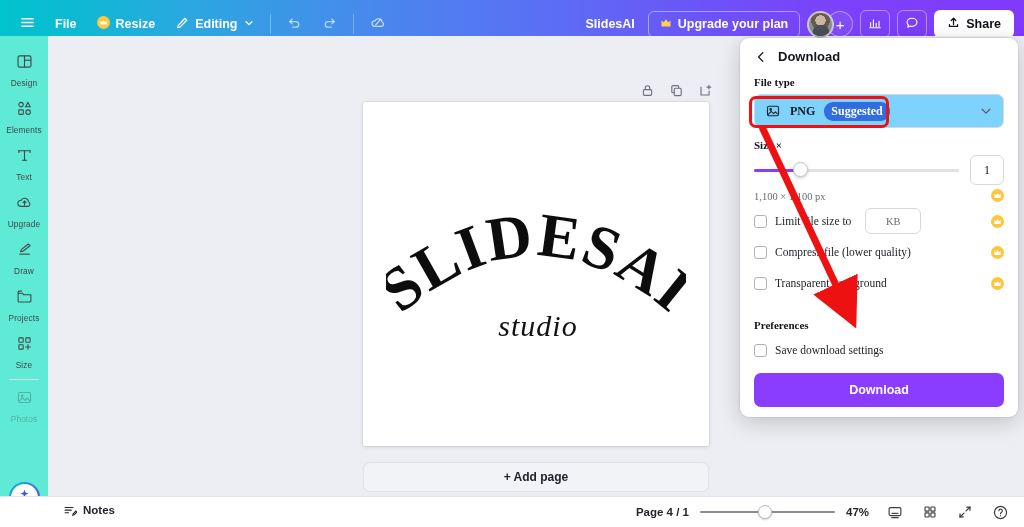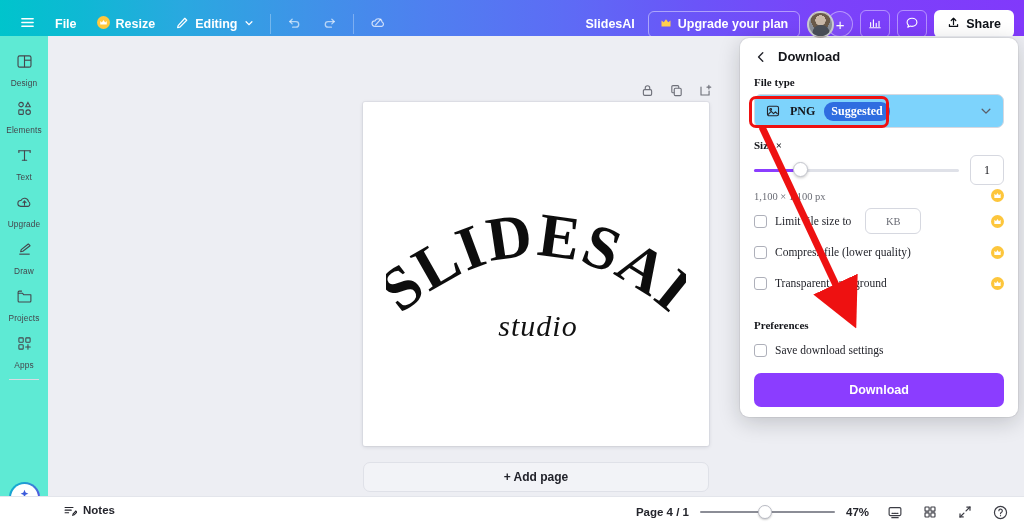--- a/index.html
+++ b/index.html
@@ -416,25 +416,35 @@
 
     <div class="sb-item">
       <span>
         <svg width="19" height="19" viewBox="0 0 22 22" fill="none" stroke="#45464c" stroke-width="1.2">
           <rect x="4.5" y="4.5" width="5" height="5" rx=".8"></rect>
             <rect x="12.5" y="4.5" width="5" height="5" rx=".8"></rect>
           <rect x="4.5" y="12.5" width="5" height="5" rx=".8"></rect>
           <path d="M15 12.3v5.4M12.3 15h5.4" stroke-linecap="round"></path>
           </svg>
       </span>
-      <span class="sb-label">Apps</span>
+      <span class="sb-label">Size</span>
     </div>
 
     <div class="sb-div"></div>
 
+    <div class="sb-item faded">
+      <span>
+        <svg width="19" height="19" viewBox="0 0 22 22" fill="none" stroke="#45464c" stroke-width="1.25" stroke-linejoin="round">
+          <rect x="4" y="5.2" width="14" height="11.6" rx="2"></rect>
+            <circle cx="8.3" cy="9.3" r="1.1"></circle>
+          <path d="M4.6 15.4l4-4 3 2.8 2.6-2.3 3.2 3"></path>
+          </svg>
+      </span>
+      <span class="sb-label">Photos</span>
+    </div>
 
     <div class="magic-btn">
       <span>
         <svg width="17" height="17" viewBox="0 0 20 20" fill="#3b5bdb">
           <path d="M10 3.2l1.3 3.3 3.3 1.3-3.3 1.3L10 12.4 8.7 9.1 5.4 7.8l3.3-1.3z"></path>
           <path d="M14.8 12l.7 1.7 1.7.7-1.7.7-.7 1.7-.7-1.7-1.7-.7 1.7-.7z"></path>
           <path d="M5.6 12.6l.5 1.3 1.3.5-1.3.5-.5 1.3-.5-1.3-1.3-.5 1.3-.5z"></path>
           </svg>
       </span>
     </div>

